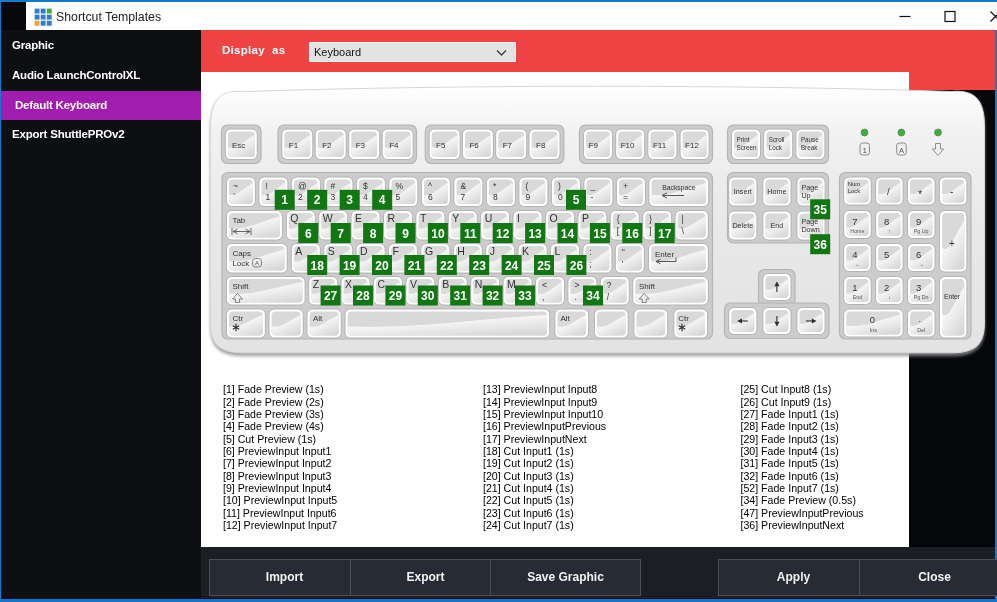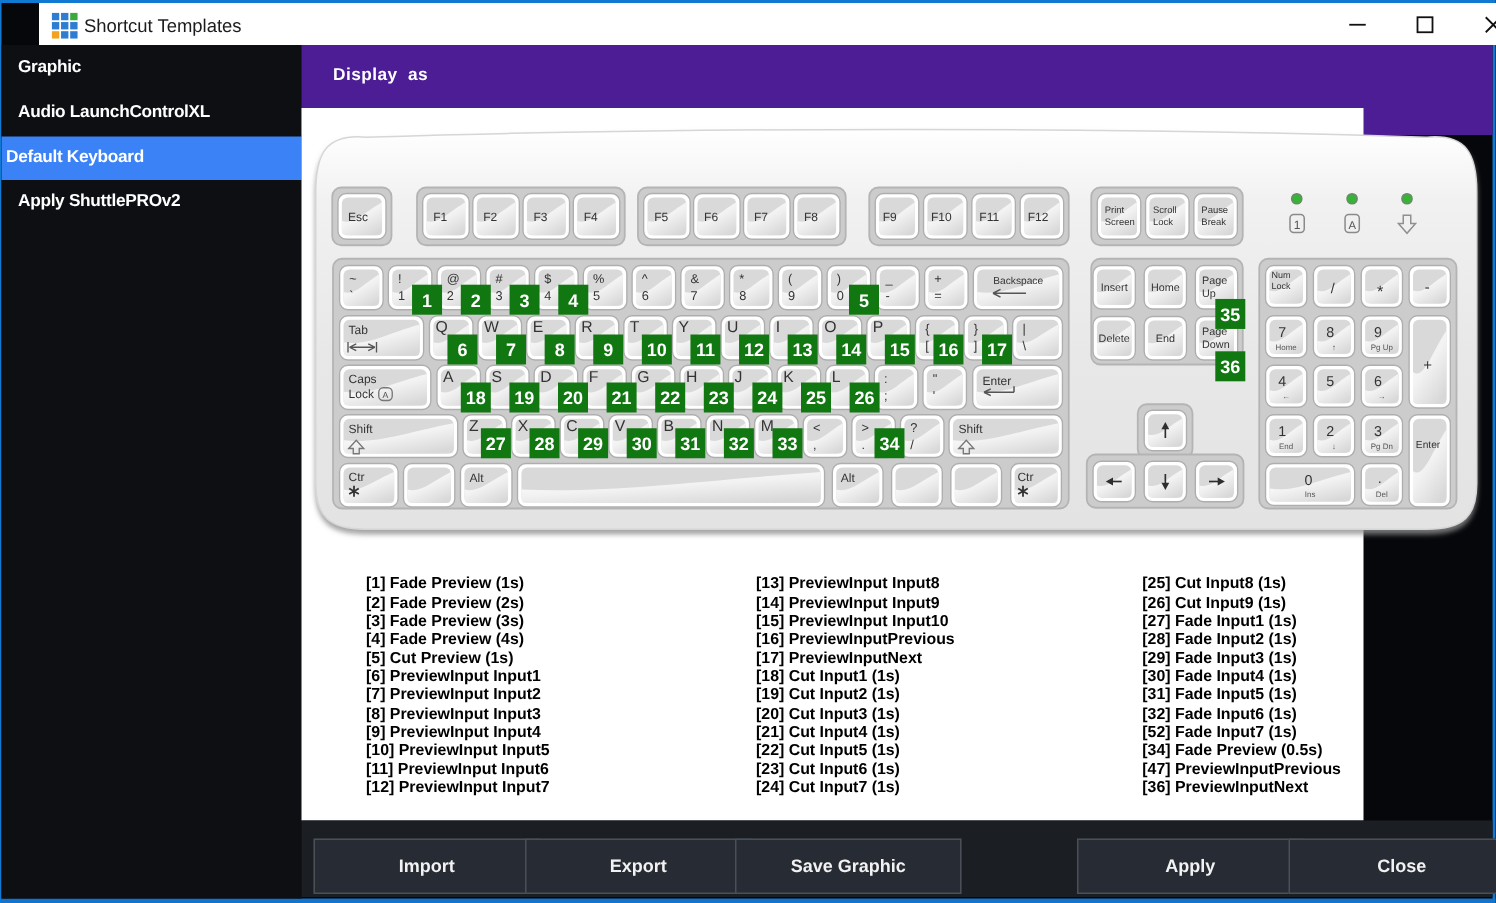--- a/index.html
+++ b/index.html
@@ -4,30 +4,30 @@
 * { margin:0; padding:0; box-sizing:border-box; }
 html,body { width:997px; height:602px; background:#05070a; overflow:hidden;
   font-family:"Liberation Sans", sans-serif; }
 #win { position:absolute; left:0; top:0; width:997px; height:602px;
   border:1px solid #1079d2; border-top:2px solid #1079d2; border-right:2px solid #1079d2; border-bottom:3px solid #1374cd; background:#05070a; }
 #title { position:absolute; left:0; top:0; width:994px; height:28px; background:#ffffff;margin-left:25px; }
 #title .cap { position:absolute; left:30px; top:7.5px; font-size:12.3px; color:#1c1c1c; }
 #sidebar { position:absolute; left:0; top:28px; width:200px; height:569px; background:#0d0f13; }
 .sitem { position:absolute; left:11px; height:29px; line-height:29px; font-size:11.5px;
   font-weight:bold; color:#ffffff; white-space:nowrap; letter-spacing:-0.2px; }
-.sitem.sel { left:0; padding-left:3px; width:200px; background:#3b82f6; }
-#strip { position:absolute; left:200px; top:28px; width:794px; height:60px; background:#4c1d95; }
+.sitem.sel { left:0; padding-left:14px; width:200px; background:#a21caf; }
+#strip { position:absolute; left:200px; top:28px; width:794px; height:60px; background:#ef4444; }
 #strip .lab { position:absolute; left:21px; top:14px; font-size:11.5px; font-weight:bold; color:#fff; letter-spacing:0.3px; }
 #combo { position:absolute; left:108px; top:12px; width:207px; height:19.5px;
   background:#e3e3e3; border:1px solid #f5f5f5; }
 #combo .t { position:absolute; left:4px; top:2.5px; font-size:11px; color:#111; }
 #canvas { position:absolute; left:200px; top:70px; width:708px; height:475px; background:#ffffff; }
 #kbsvg { position:absolute; left:0; top:0; }
-.col { position:absolute; top:311.2px; font-size:10.6px; font-weight:bold; color:#000;
-  line-height:12.35px; white-space:nowrap;margin-left:21px; }
+.col { position:absolute; top:311.2px; font-size:10.6px; font-weight:normal; color:#000;
+  line-height:12.35px; white-space:nowrap; }
 #btmbar { position:absolute; left:200px; top:545px; width:794px; height:51px; background:#1b1e23; }
 .btn { position:absolute; top:12px; width:151px; height:37px; background:#272b33;
   border:1px solid #4b5058; color:#f2f2f2; font-size:12px; font-weight:bold;
   text-align:center; line-height:35px; }
 </style></head>
 <body>
 <div id="win">
  <div id="title">
   <svg width="30" height="28" style="position:absolute;left:0;top:0">
    <g>
@@ -46,24 +46,30 @@
   <svg width="200" height="28" style="position:absolute;right:0;top:0">
    <path d="M79.5,14.5 h11" stroke="#111" stroke-width="1.2" fill="none"></path>
    <rect x="125" y="9.5" width="10" height="10" stroke="#111" stroke-width="1.2" fill="none"></rect>
    <path d="M170.5,9.5 l10,10 m0,-10 l-10,10" stroke="#111" stroke-width="1.2" fill="none"></path>
   </svg>
  </div>
  <div id="sidebar">
       <div class="sitem" style="top:1px">Graphic</div>
       <div class="sitem" style="top:30.8px">Audio LaunchControlXL</div>
       <div class="sitem sel" style="top:60.6px">Default Keyboard</div>
-      <div class="sitem" style="top:90.4px">Apply ShuttlePROv2</div>
+      <div class="sitem" style="top:90.4px">Export ShuttlePROv2</div>
     </div>
  <div id="strip">
   <div class="lab">Display&nbsp; as</div>
+  <div id="combo">
+        <div class="t">Keyboard</div>
+   <svg width="20" height="18" style="position:absolute;right:3px;top:1px">
+    <path d="M5,6.5 l4.5,4.5 4.5,-4.5" stroke="#3a3a3a" stroke-width="1.3" fill="none"></path>
+   </svg>
+  </div>
  </div>
  <div id="canvas">
   <svg id="kbsvg" width="794" height="475" viewBox="201 72 794 475">
    <defs>
     <linearGradient id="bodyg" x1="0" y1="0" x2="0" y2="1">
      <stop offset="0" stop-color="#ffffff"></stop>
      <stop offset="0.18" stop-color="#f1f1f1"></stop>
      <stop offset="0.55" stop-color="#e8e8e8"></stop>
      <stop offset="1" stop-color="#e3e3e3"></stop>
     </linearGradient>

